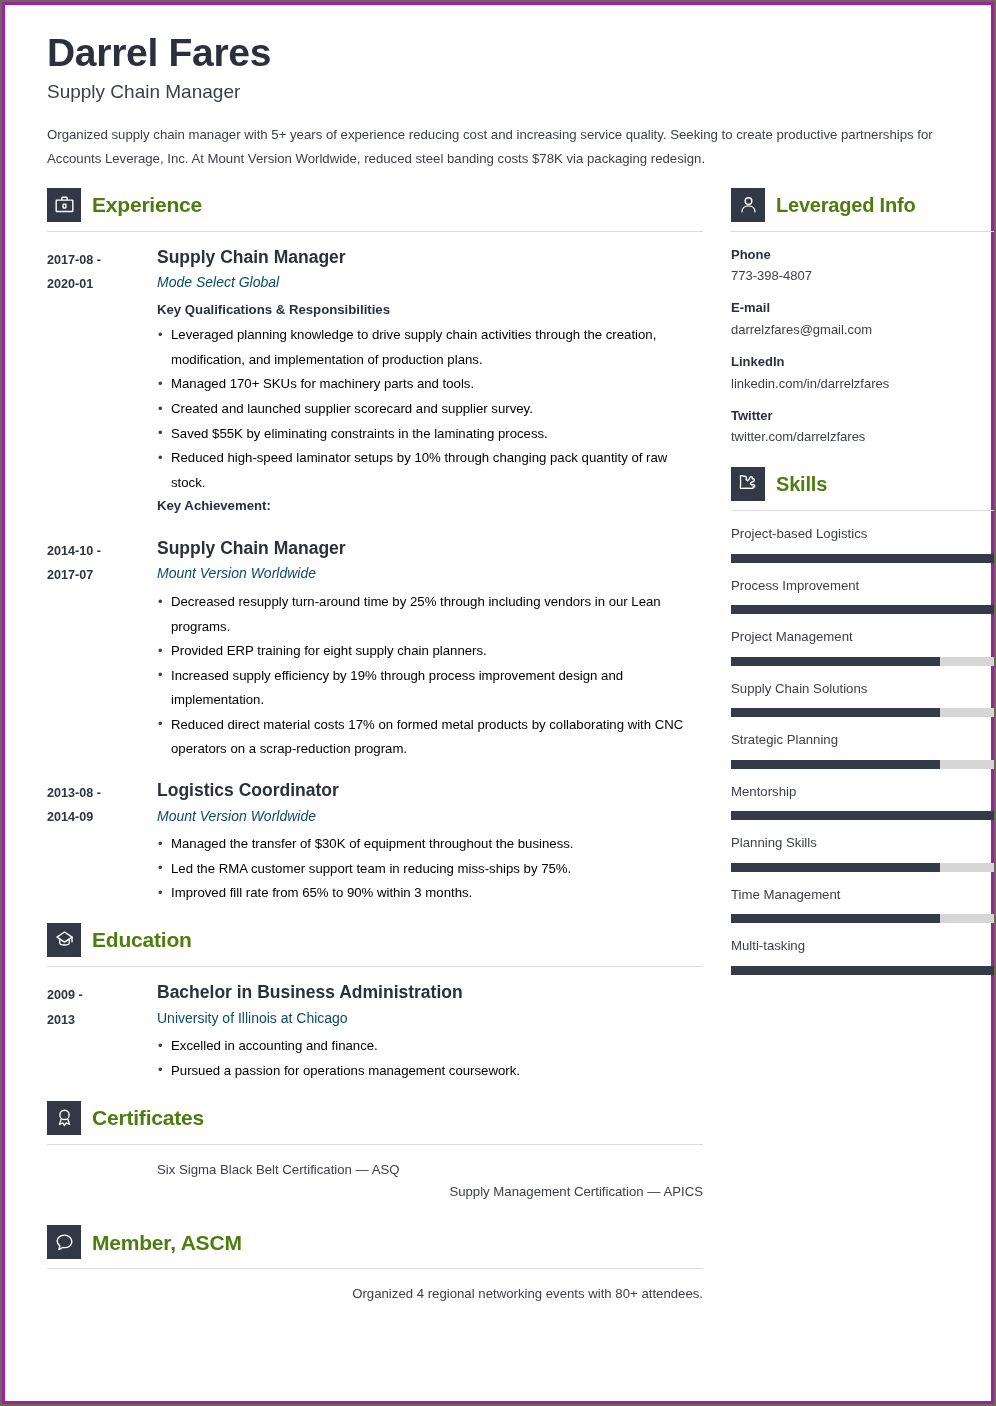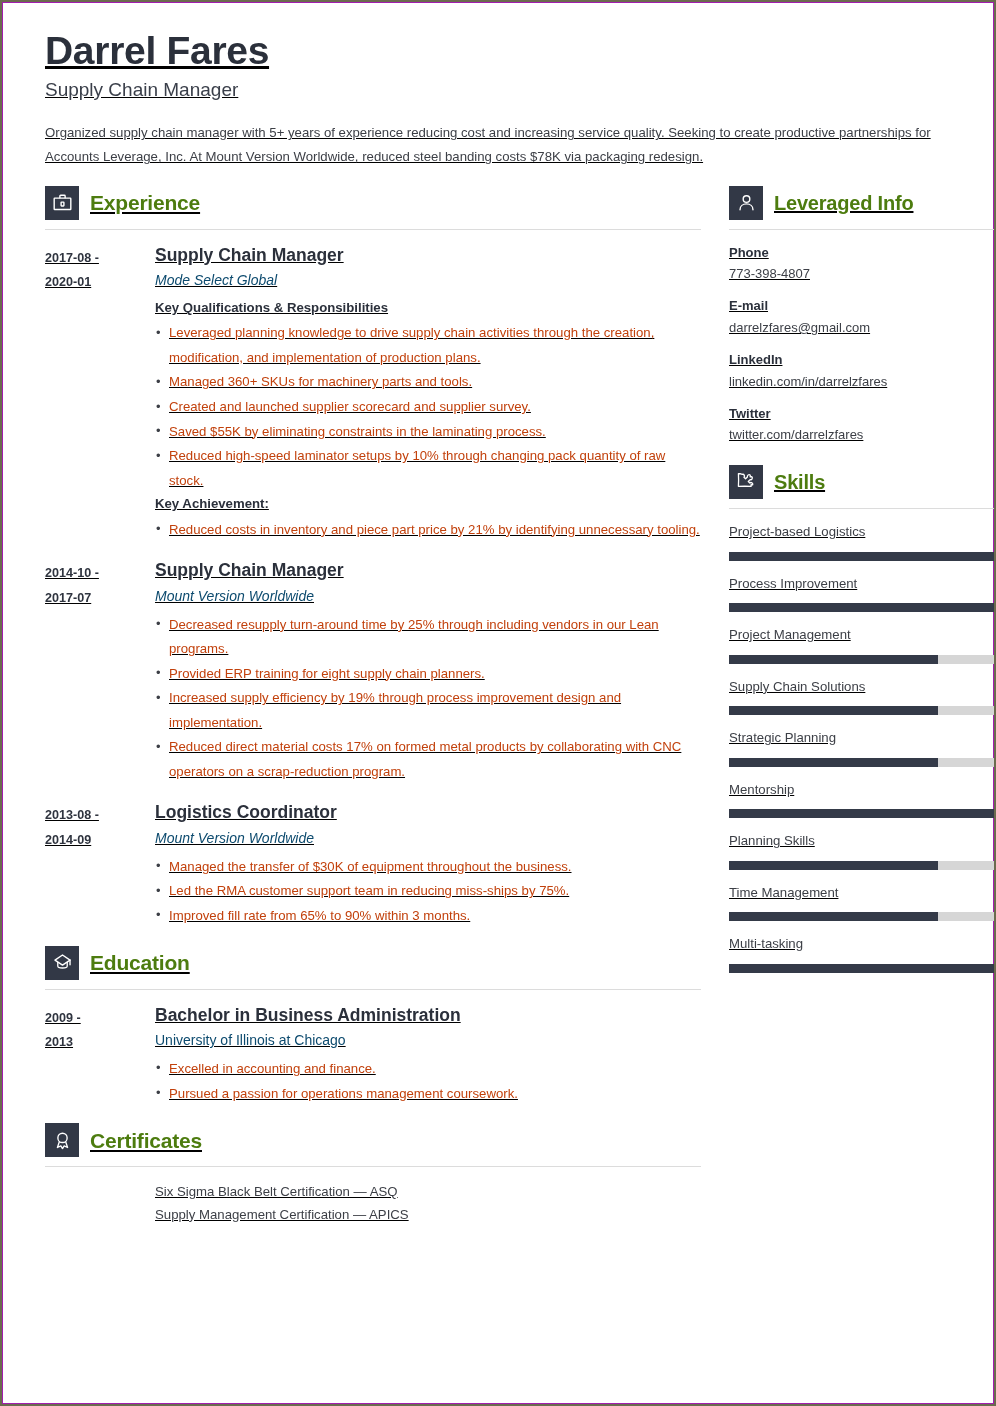--- a/index.html
+++ b/index.html
@@ -18,23 +18,22 @@
     height: 1406px;
     background: #ffffff;
     border: 2px solid #6b6a4e;
     overflow: hidden;
   }
 
   #sheet {
     position: absolute;
     left: 0; top: 0; right: 0; bottom: 0;
     background: #ffffff;
-    border: 1px solid #a21caf;
+    border: 3px solid #a21caf;
     padding: 26px 26px 0 26px;
-    text-decoration: underline;
   }
 
   
   .hdr { padding: 0 16px; }
   .hdr-name {
     font-size: 39px;
     font-weight: bold;
     color: #2b303b;
     letter-spacing: -0.3px;
     line-height: 1.12;
@@ -127,41 +126,41 @@
     font-weight: bold;
     color: #2b303b;
     line-height: 1.7;
     margin-bottom: 2px;
   }
   ul.bullets { list-style: none; margin: 0 0 0 0; padding: 0; }
   ul.bullets li {
     position: relative;
     padding-left: 14px;
     font-size: 13.2px;
-    color: #c2410c;
+    color: #000000;
     line-height: 1.86;
     margin-bottom: 0;
   }
   ul.bullets li::before {
     content: "\2022";
     position: absolute;
     left: 1px;
     top: -0.5px;
     color: #3c3f46;
     font-size: 13px;
   }
 
   
   .plain-list { padding-left: 110px; }
   .plain-list .pl-item {
     font-size: 13.2px;
     color: #3c3f46;
     line-height: 1.7;
   }
-  .plain-list .pl-item:last-child { margin-bottom: 0; }
+  .plain-list .pl-item:last-child { margin-bottom: 0; text-align: right; }
 
   
   .pi-block { margin-bottom: 13px; }
   .pi-label {
     font-size: 13px;
     font-weight: bold;
     color: #2b303b;
     line-height: 1.45;
     margin-bottom: 3px;
   }
@@ -225,29 +224,26 @@
             <div class="entry-dates">
               <div>2017-08 -</div>
               <div>2020-01</div>
             </div>
             <div class="entry-body">
               <div class="entry-title">Supply Chain Manager</div>
               <div class="entry-company">Mode Select Global</div>
               <div class="entry-subhead">Key Qualifications &amp; Responsibilities</div>
               <ul class="bullets">
                 <li>Leveraged planning knowledge to drive supply chain activities through the creation, modification, and implementation of production plans.</li>
-                <li>Managed 360+ SKUs for machinery parts and tools.</li>
+                <li>Managed 170+ SKUs for machinery parts and tools.</li>
                 <li>Created and launched supplier scorecard and supplier survey.</li>
                 <li>Saved $55K by eliminating constraints in the laminating process.</li>
                 <li>Reduced high-speed laminator setups by 10% through changing pack quantity of raw stock.</li>
               </ul>
               <div class="entry-subhead">Key Achievement:</div>
-              <ul class="bullets">
-                <li>Reduced costs in inventory and piece part price by 21% by identifying unnecessary tooling.</li>
-              </ul>
             </div>
           </div>
 
           <div class="entry">
             <div class="entry-dates">
               <div>2014-10 -</div>
               <div>2017-07</div>
             </div>
             <div class="entry-body">
               <div class="entry-title">Supply Chain Manager</div>
@@ -317,20 +313,34 @@
             </div>
             <div class="sec-title">Certificates</div>
           </div>
           <div class="sec-rule"></div>
           <div class="plain-list">
             <div class="pl-item">Six Sigma Black Belt Certification — ASQ</div>
             <div class="pl-item">Supply Management Certification — APICS</div>
           </div>
         </div>
 
+        <div class="sec" style="margin-top:22px;">
+          <div class="sec-head">
+            <div class="sec-icon">
+              <svg width="21" height="21" viewBox="0 0 24 24" fill="none" stroke="#ffffff" stroke-width="1.6" stroke-linejoin="round">
+                <path d="M12 3.6c-4.9 0-8.4 3-8.4 6.8 0 2.2 1.2 4.1 3.1 5.4l-1.1 4.3 4.3-2.4c.7.1 1.4.2 2.1.2 4.9 0 8.4-3 8.4-6.8S16.9 3.6 12 3.6z"></path>
+              </svg>
+            </div>
+            <div class="sec-title">Member, ASCM</div>
+          </div>
+          <div class="sec-rule"></div>
+          <div class="plain-list">
+            <div class="pl-item">Organized 4 regional networking events with 80+ attendees.</div>
+          </div>
+        </div>
 
       </div>
 
       <div class="col-side">
 
         <div class="sec">
           <div class="sec-head">
             <div class="sec-icon">
               <svg width="21" height="21" viewBox="0 0 24 24" fill="none" stroke="#ffffff" stroke-width="1.6">
                 <circle cx="12" cy="8.1" r="3.8"></circle>

